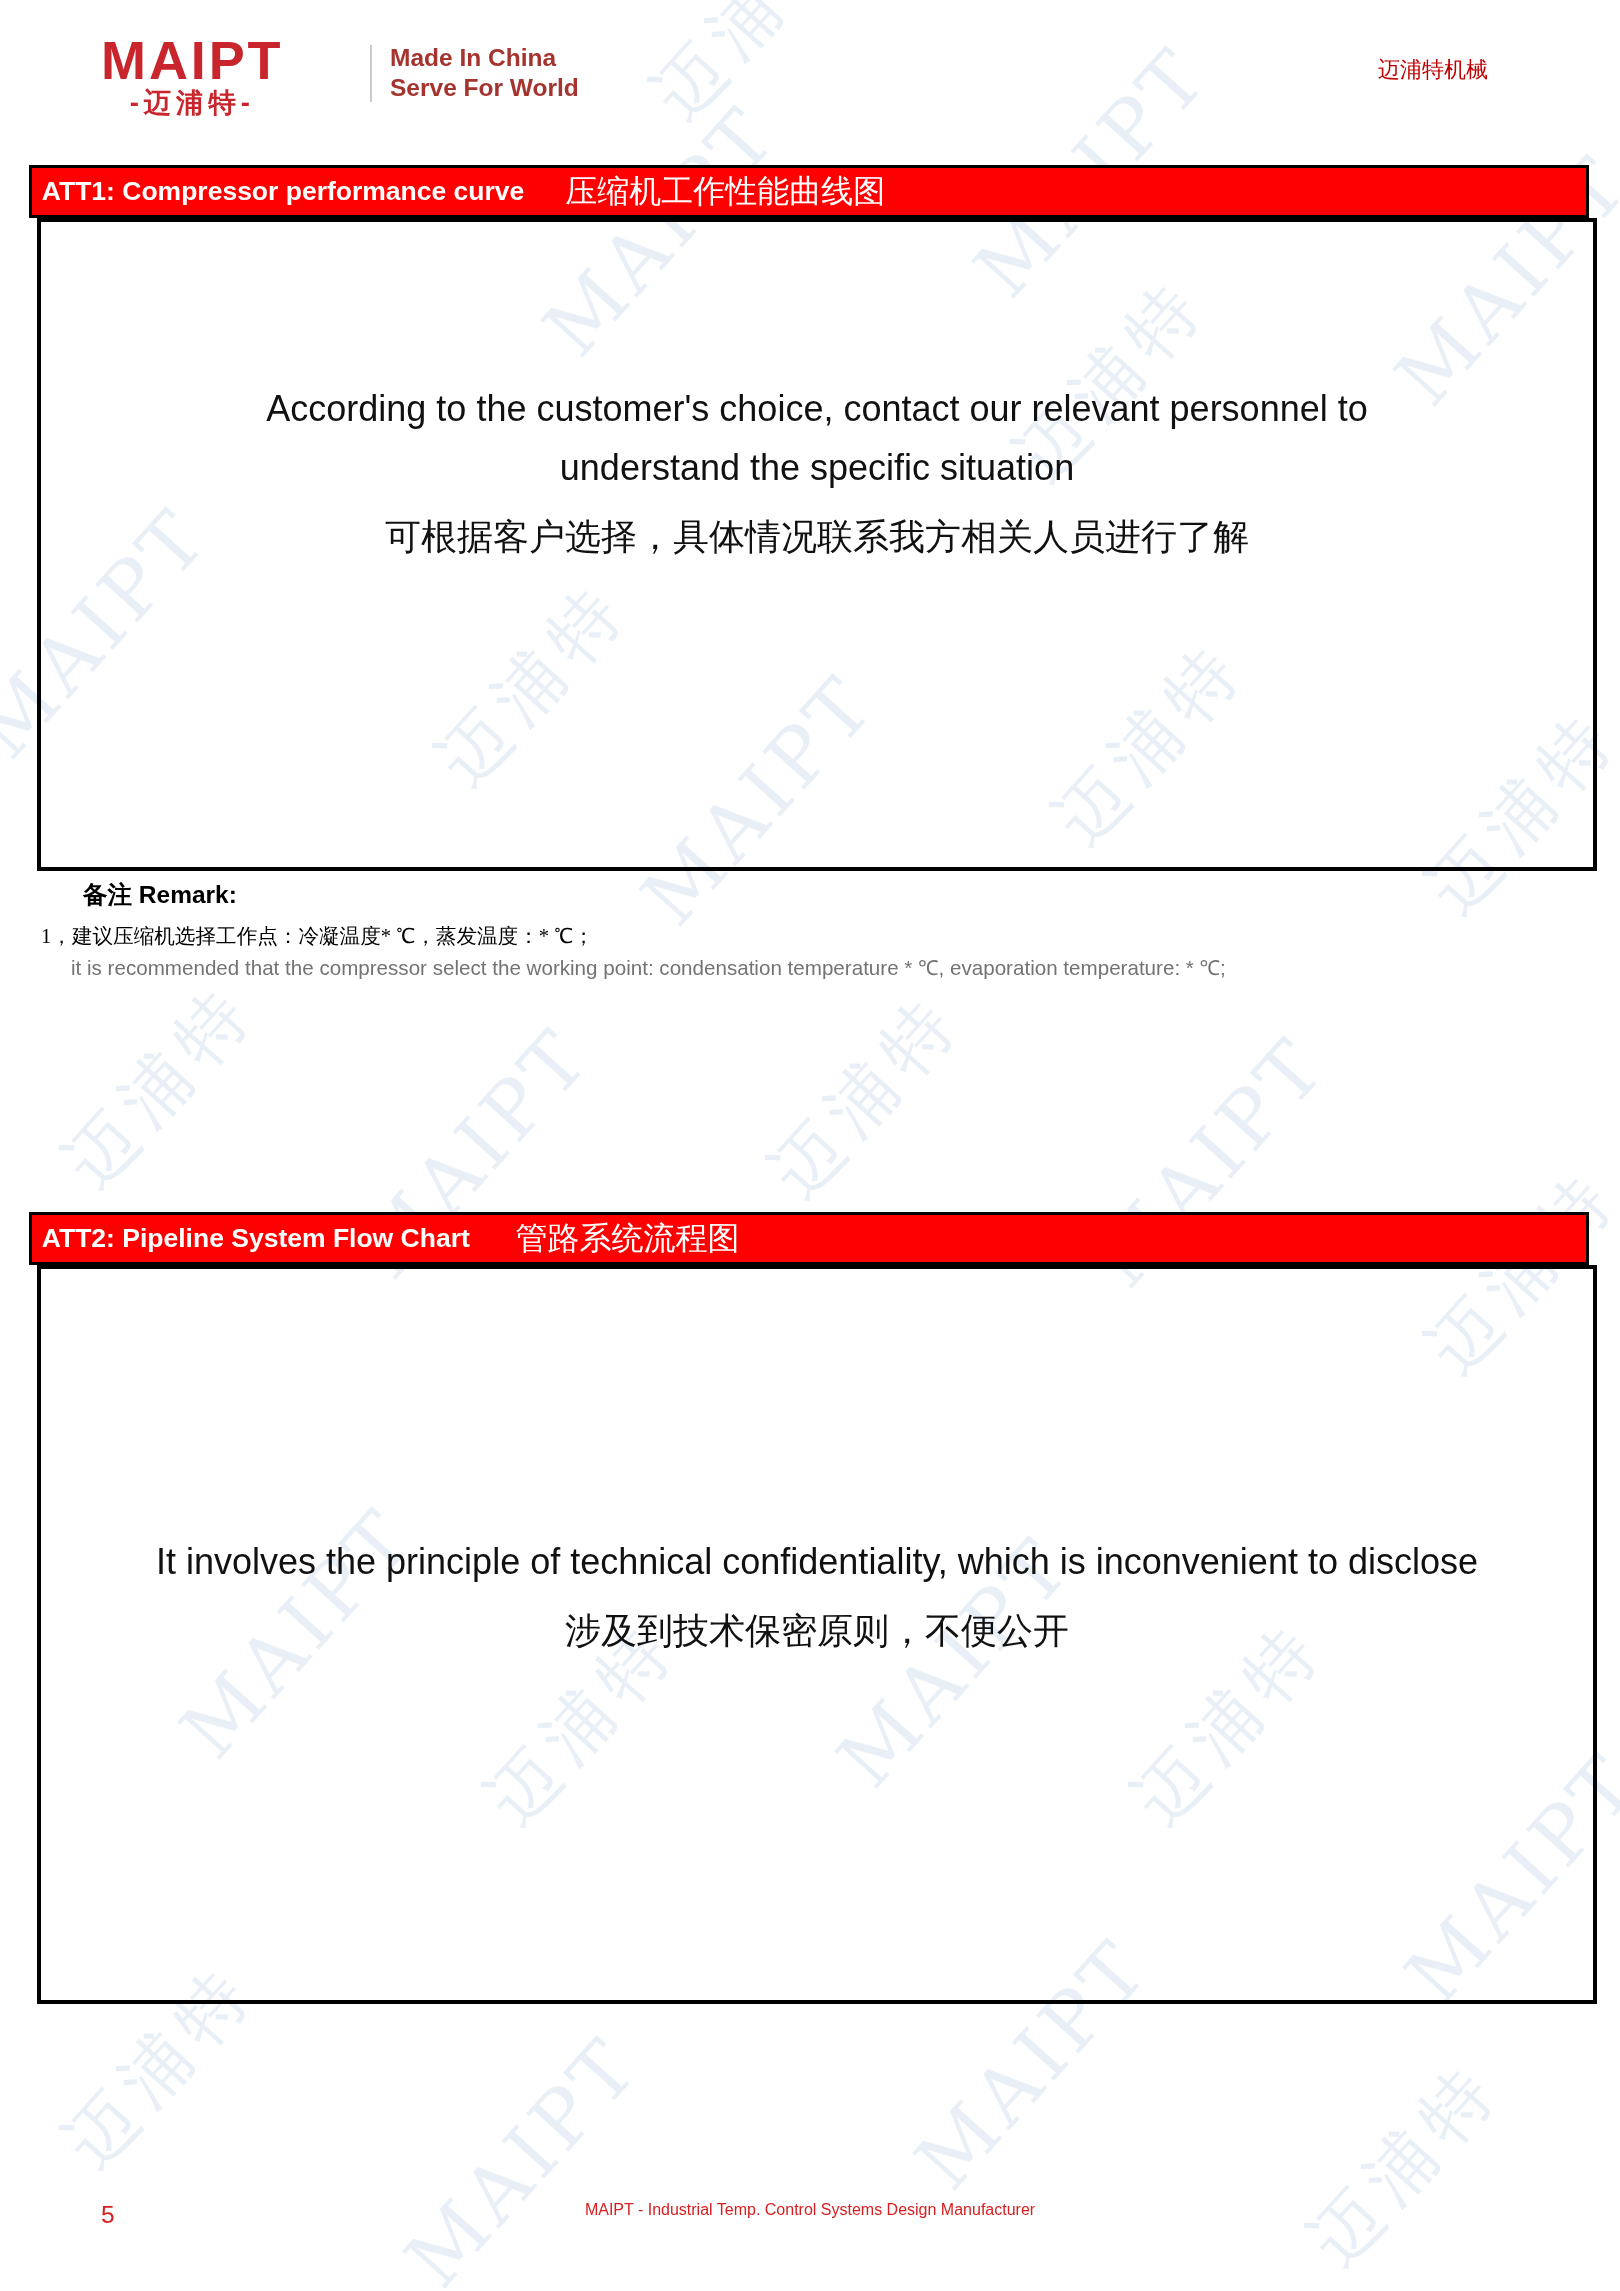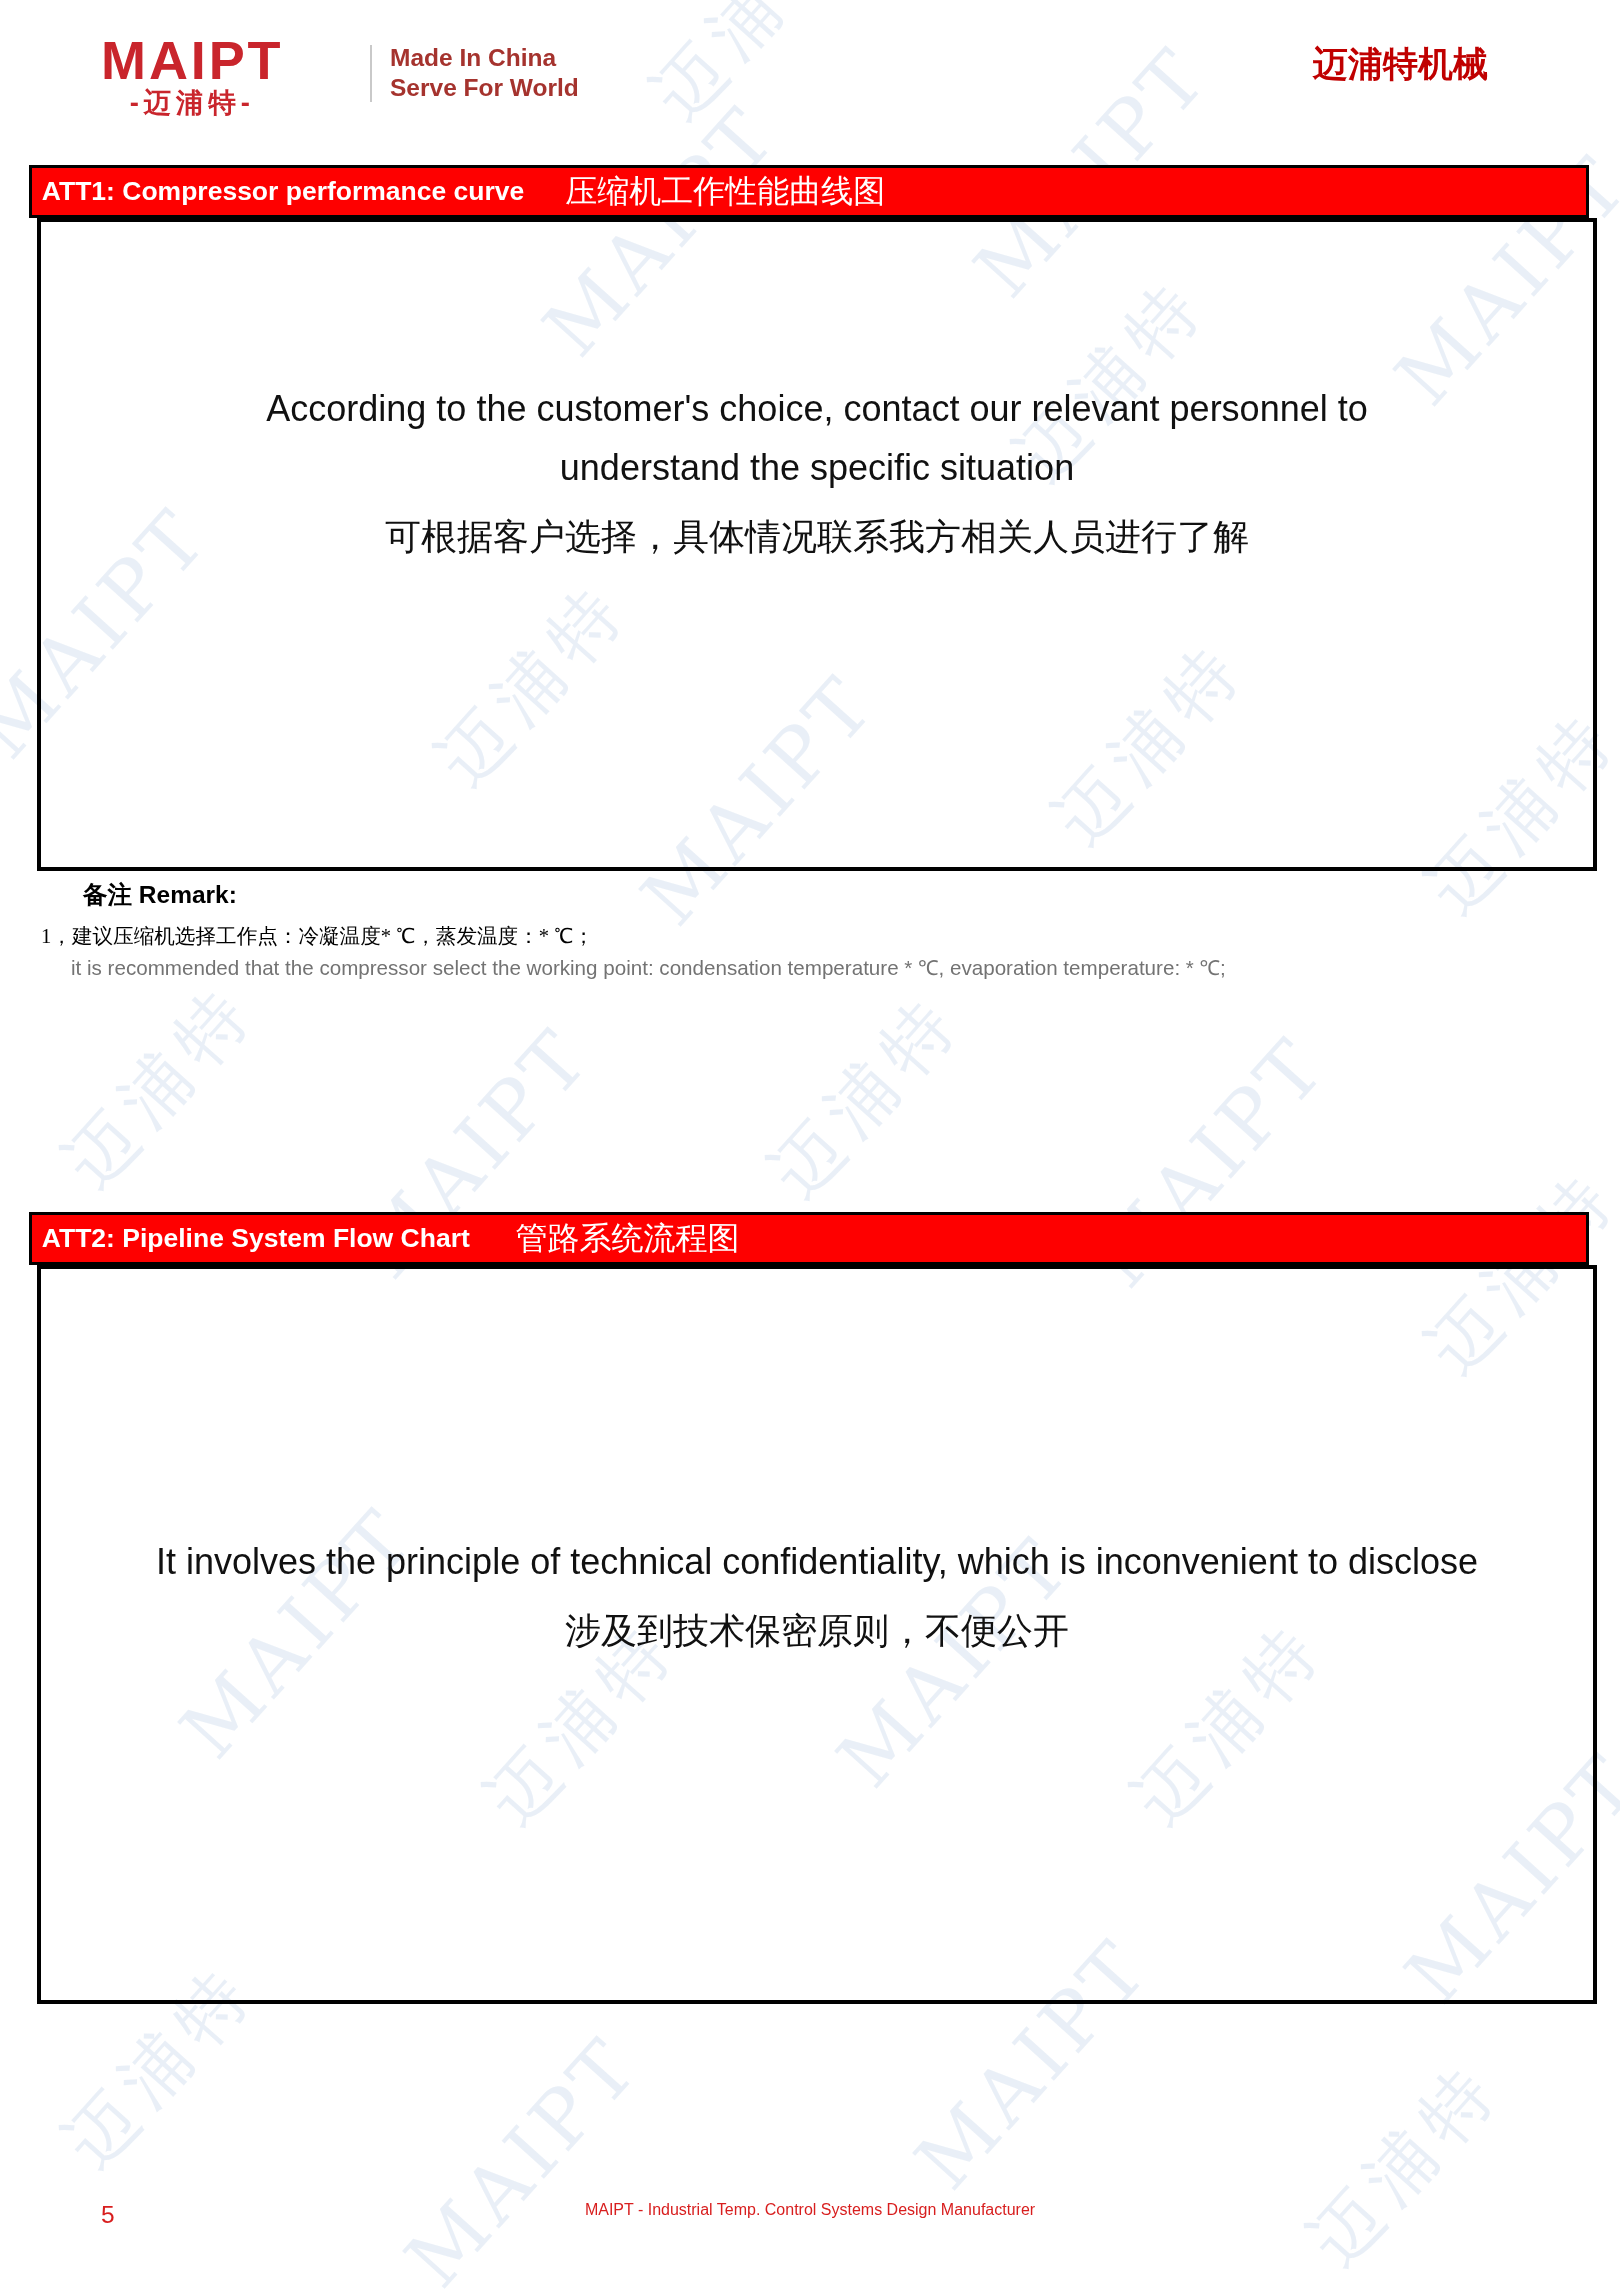--- a/index.html
+++ b/index.html
@@ -37,22 +37,22 @@
   }
   .header-divider{
     position:absolute;left:370px;top:45px;width:2px;height:57px;
     background:#c9c9c9;
   }
   .tagline{position:absolute;left:390px;top:43px;}
   .tagline div{
     font-size:24.5px;line-height:30px;font-weight:700;color:#a5332e;
   }
   .company-name{
-    position:absolute;right:132px;top:41px;
-    font-size:35px;font-weight:700;color:#c00000;
+    position:absolute;right:132px;top:55px;
+    font-size:22px;font-weight:400;color:#c00000;
   }
   
   .banner{
     position:absolute;left:29px;width:1560px;height:53px;
     background:#fe0000;border:3.9px solid #000;box-sizing:border-box;
     display:flex;align-items:center;padding-left:9.8px;
   }
   .banner .en{color:#fff;font-weight:700;font-size:26.5px;}
   .banner .cn{color:#fff;font-weight:400;font-size:32px;}
   #banner-att1{top:165px;}

